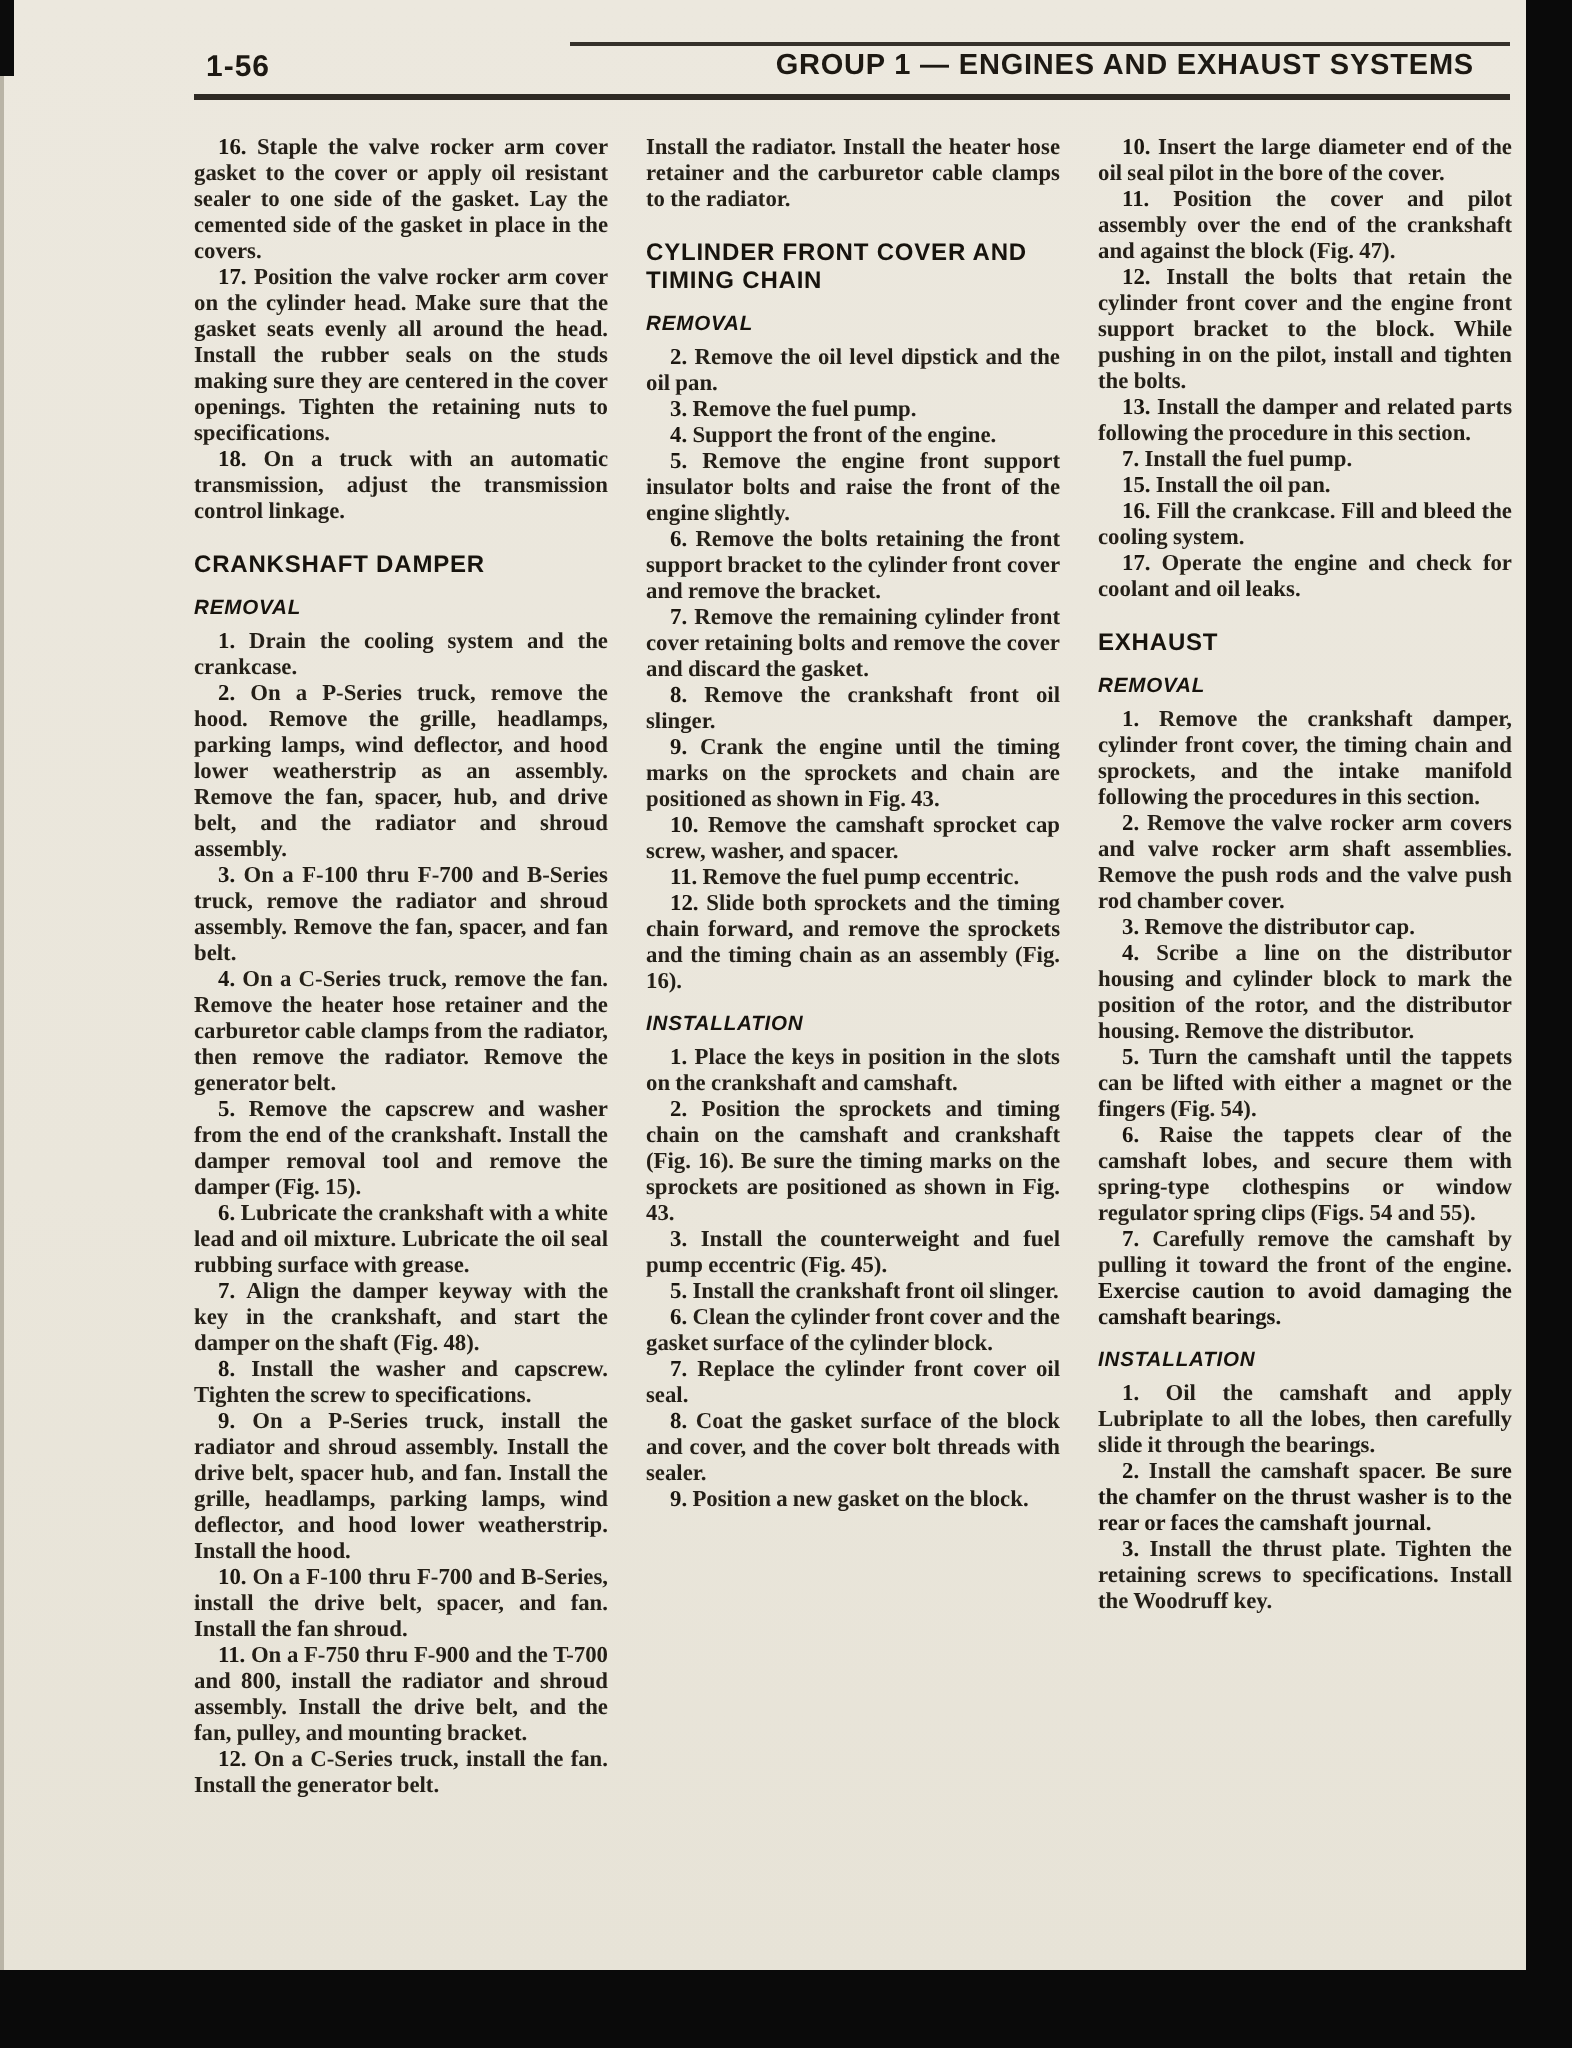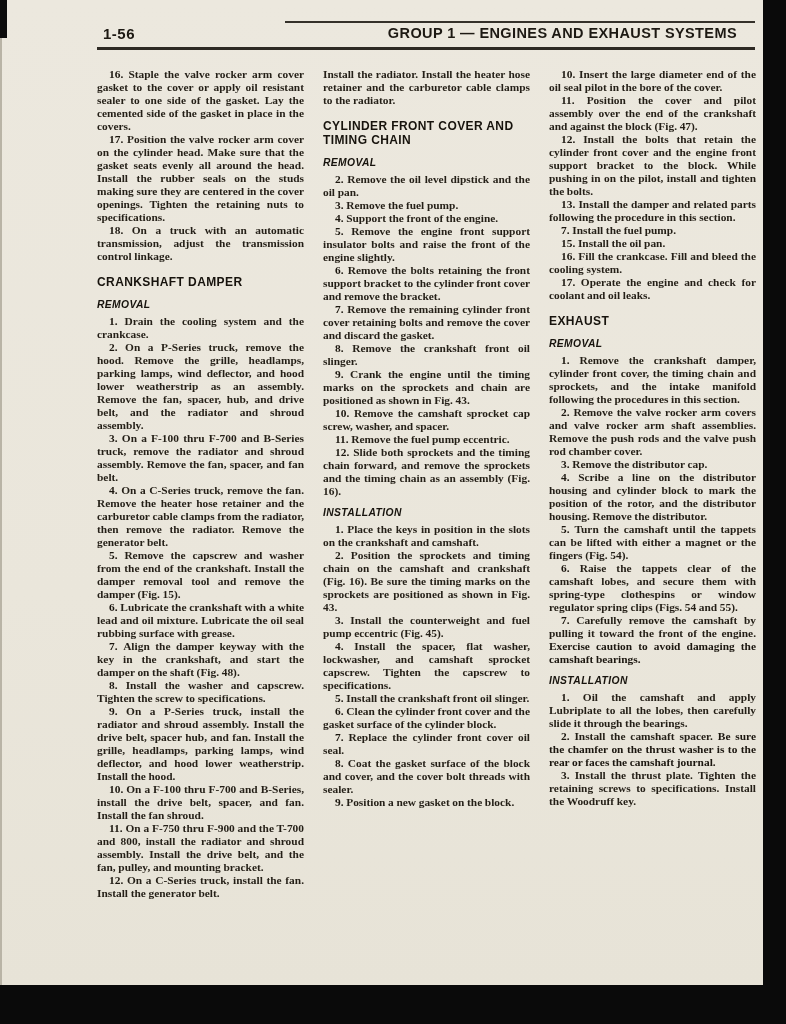--- a/index.html
+++ b/index.html
@@ -82,21 +82,20 @@
           <p class="para"><b>7. </b>Remove the remaining cylinder front cover retaining bolts and remove the cover and discard the gasket.</p>
           <p class="para"><b>8. </b>Remove the crankshaft front oil slinger.</p>
           <p class="para"><b>9. </b>Crank the engine until the timing marks on the sprockets and chain are positioned as shown in Fig. 43.</p>
           <p class="para"><b>10. </b>Remove the camshaft sprocket cap screw, washer, and spacer.</p>
           <p class="para"><b>11. </b>Remove the fuel pump eccentric.</p>
           <p class="para"><b>12. </b>Slide both sprockets and the timing chain forward, and remove the sprockets and the timing chain as an assembly (Fig. 16).</p>
           <div class="h2">INSTALLATION</div>
           <p class="para"><b>1. </b>Place the keys in position in the slots on the crankshaft and camshaft.</p>
           <p class="para"><b>2. </b>Position the sprockets and timing chain on the camshaft and crankshaft (Fig. 16). Be sure the timing marks on the sprockets are positioned as shown in Fig. 43.</p>
           <p class="para"><b>3. </b>Install the counterweight and fuel pump eccentric (Fig. 45).</p>
-          <p class="para"><b>4. </b>Install the spacer, flat washer, lockwasher, and camshaft sprocket capscrew. Tighten the capscrew to specifications.</p>
           <p class="para"><b>5. </b>Install the crankshaft front oil slinger.</p>
           <p class="para"><b>6. </b>Clean the cylinder front cover and the gasket surface of the cylinder block.</p>
           <p class="para"><b>7. </b>Replace the cylinder front cover oil seal.</p>
           <p class="para"><b>8. </b>Coat the gasket surface of the block and cover, and the cover bolt threads with sealer.</p>
           <p class="para"><b>9. </b>Position a new gasket on the block.</p>
         </div>
         <div class="col">
           <p class="para"><b>10. </b>Insert the large diameter end of the oil seal pilot in the bore of the cover.</p>
           <p class="para"><b>11. </b>Position the cover and pilot assembly over the end of the crankshaft and against the block (Fig. 47).</p>
           <p class="para"><b>12. </b>Install the bolts that retain the cylinder front cover and the engine front support bracket to the block. While pushing in on the pilot, install and tighten the bolts.</p>

